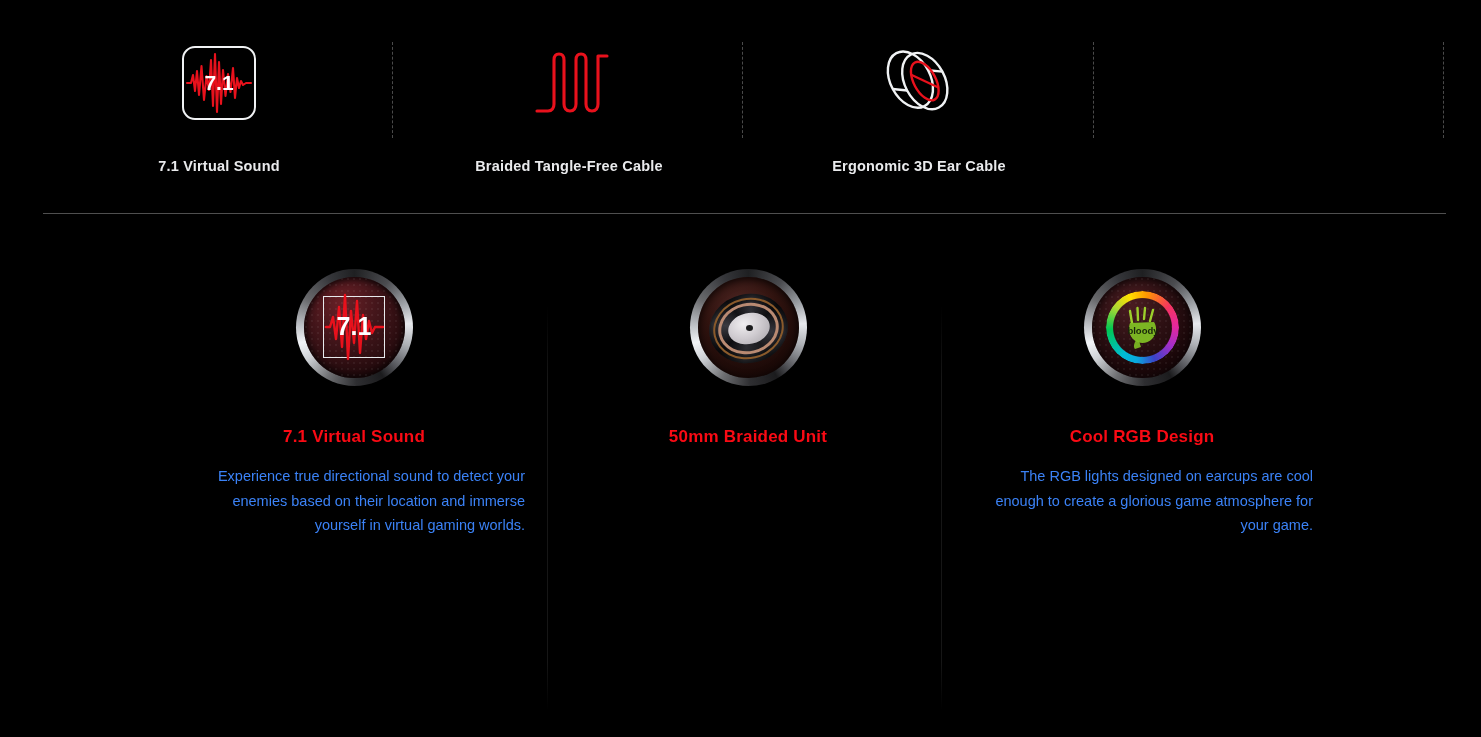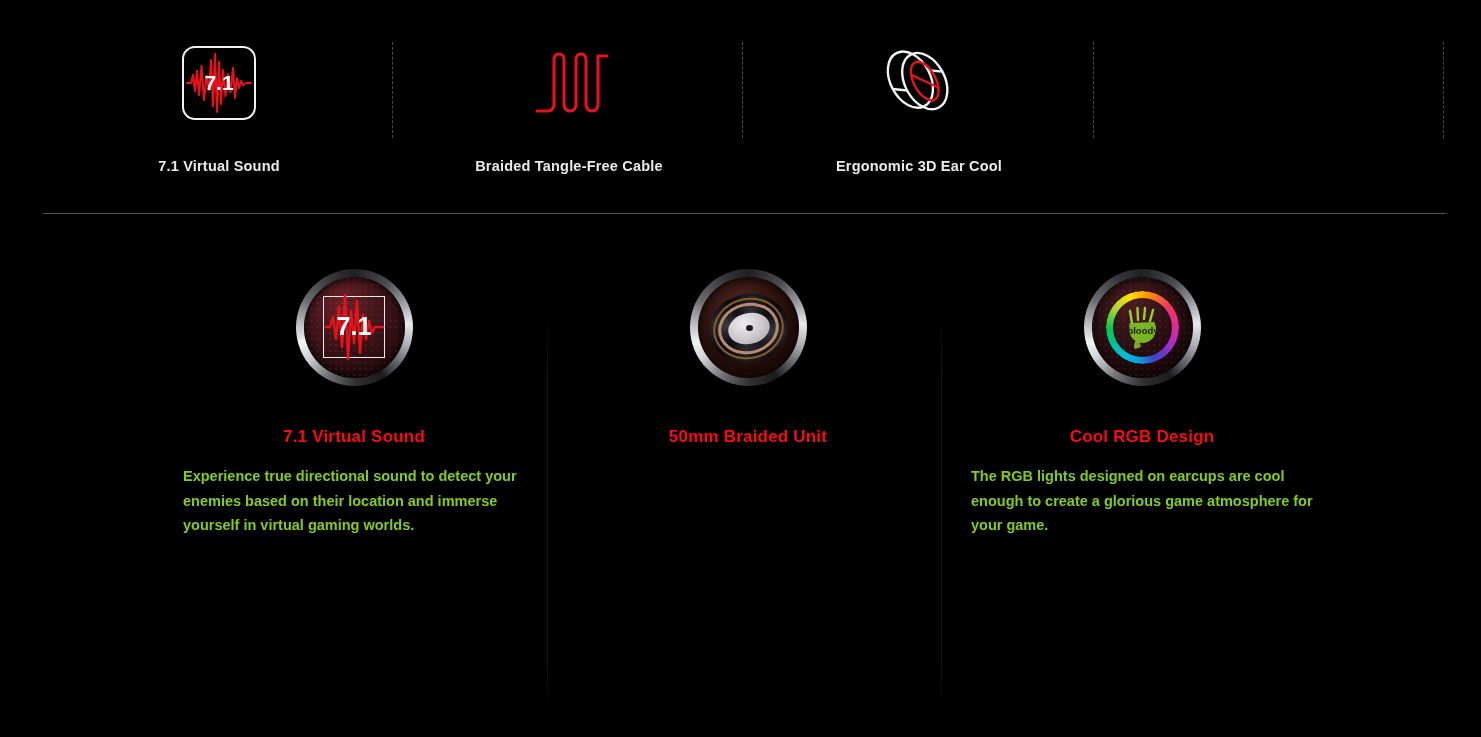--- a/index.html
+++ b/index.html
@@ -97,23 +97,22 @@
     font-weight: bold;
     font-size: 17px;
     margin-top: 12px;
     letter-spacing: 0.2px;
   }
   .col-body {
     margin: 17px auto 0 auto;
     width: 342px;
     font-size: 14.5px;
     line-height: 24.5px;
-    color: #84cc16;
-    text-align: left;
-    font-weight: bold;
+    color: #3b82f6;
+    text-align: right;
   }
   .col-sep {
     position: absolute;
     top: 65px;
     width: 1px;
     height: 405px;
     background: linear-gradient(to bottom, rgba(255,255,255,0) 0%, rgba(255,255,255,0.085) 18%, rgba(255,255,255,0.085) 88%, rgba(255,255,255,0) 100%);
   }
   .col-sep.s1 { left: 547px; }
   .col-sep.s2 { left: 941px; }
@@ -292,21 +291,21 @@
         <g transform="rotate(-28 40 41)">
           <ellipse cx="34" cy="34" rx="20" ry="30" fill="none" stroke="#f0f2f4" stroke-width="2.4"></ellipse>
           <ellipse cx="46" cy="42" rx="20" ry="30" fill="none" stroke="#f0f2f4" stroke-width="2.4"></ellipse>
           <path d="M14 34 L26 42" fill="none" stroke="#f0f2f4" stroke-width="2.4"></path>
           <path d="M54 34 L66 42" fill="none" stroke="#f0f2f4" stroke-width="2.4"></path>
           <ellipse cx="46" cy="42" rx="11" ry="21" fill="none" stroke="#e8111c" stroke-width="2.4"></ellipse>
           <path d="M37 30 L55 54" fill="none" stroke="#e8111c" stroke-width="2.2"></path>
         </g>
       </svg>
     </div>
-    <div class="top-label">Ergonomic 3D Ear Cool</div>
+    <div class="top-label">Ergonomic 3D Ear Cable</div>
   </div>
 
   <div class="vdash d1"></div>
   <div class="vdash d2"></div>
   <div class="vdash d3"></div>
   <div class="vdash d4"></div>
 </div>
 
 <div class="hrule"></div>
 

